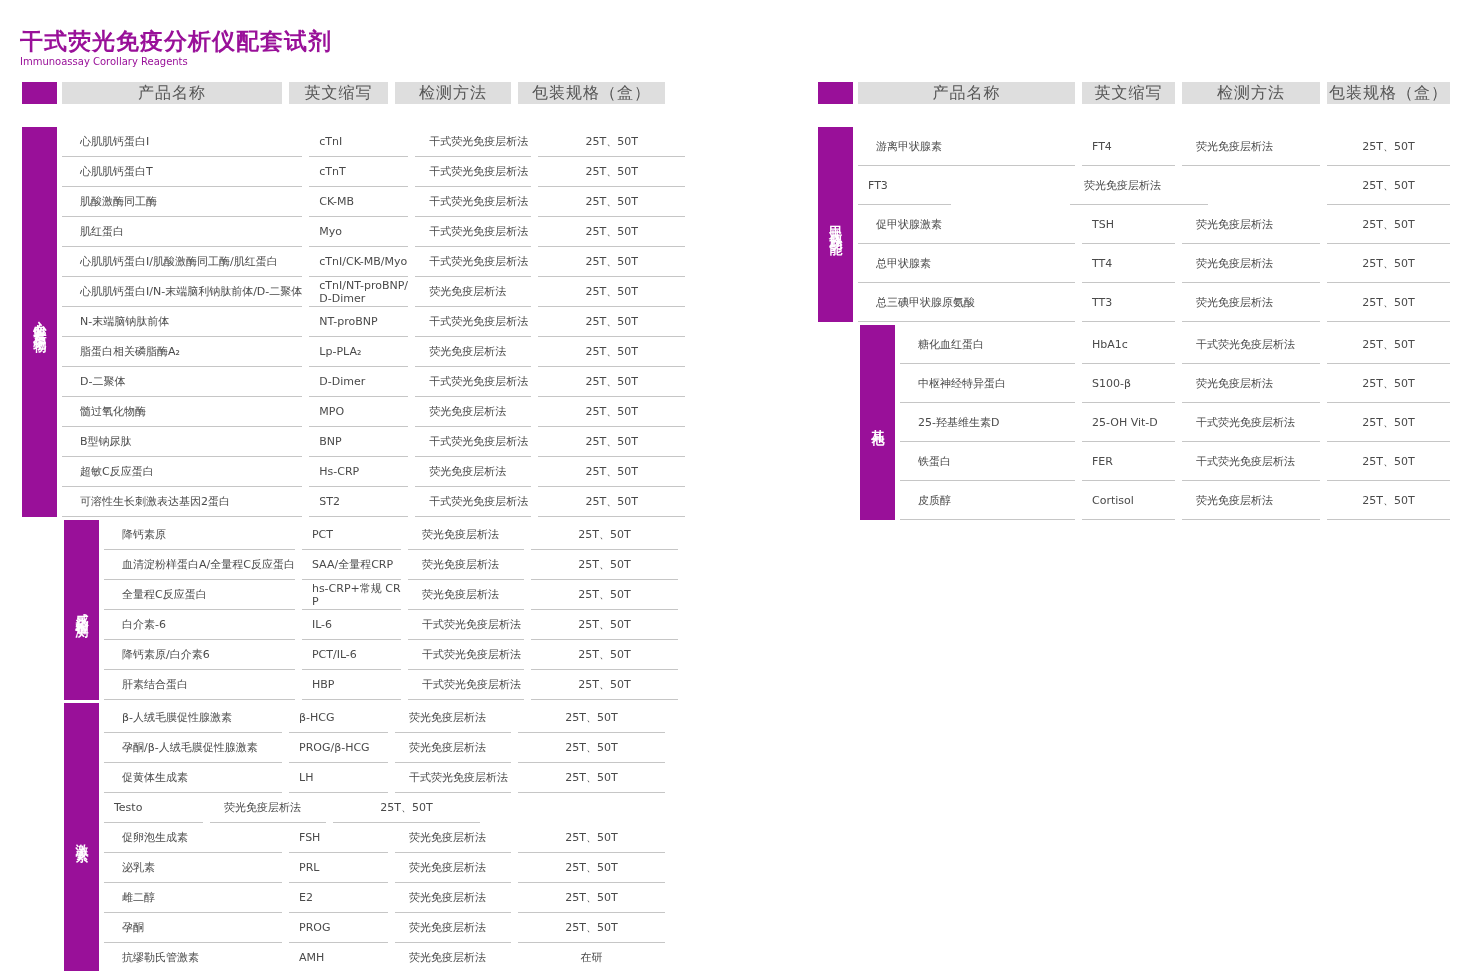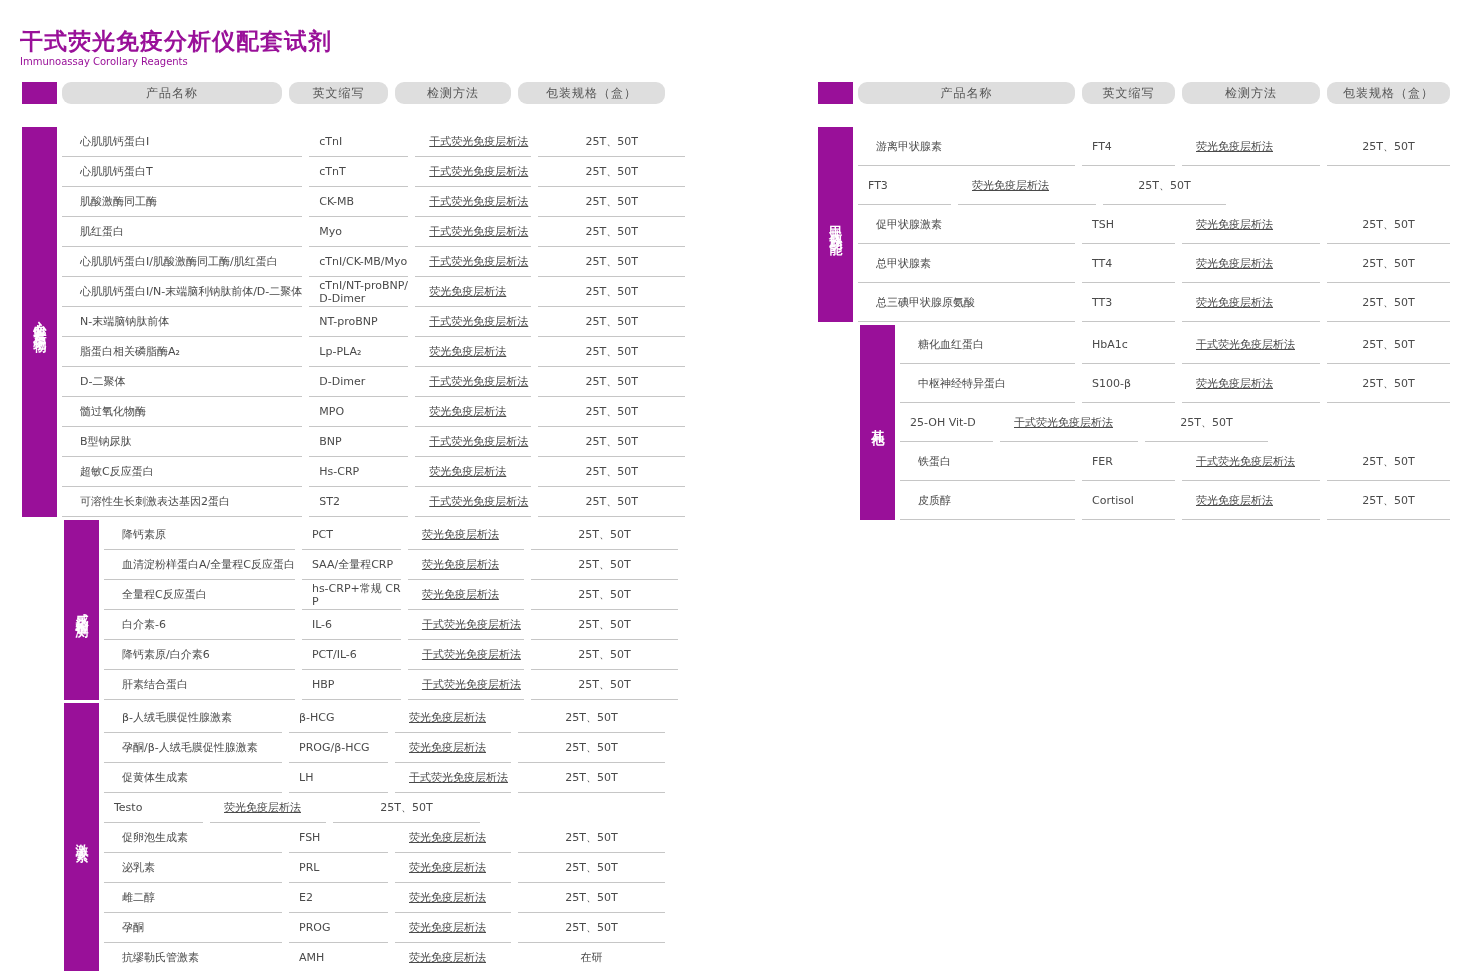--- a/index.html
+++ b/index.html
@@ -18,47 +18,47 @@
     font-size:10px; font-weight:normal; color:var(--accent,#991099);
   }
   .reagent-table { position:absolute; top:82px; }
   #table-left  { left:22px;  width:643px; }
   #table-right { left:818px; width:632px; }
 
   .header-row { display:flex; height:22px; }
   .header-bar { width:35px; background:var(--accent,#991099); margin-right:5px; flex:none; }
   .hcell {
     background:#dedede; display:flex; align-items:center; justify-content:center;
-    font-size:12px; color:#555; letter-spacing:1px;border-radius:9px;
+    font-size:16px; color:#555; letter-spacing:1px;
   }
   .hcell + .hcell, .cell + .cell { margin-left:7px; }
 
   .section { display:flex;margin-top:23px; }
   .section + .section { margin-top:3px;padding-left:42px; }
   .section-bar {
     width:35px; background:var(--accent,#991099); margin-right:5px; flex:none;
     display:flex; align-items:center; justify-content:center;
   }
   .category-label {
     writing-mode:vertical-rl; text-orientation:upright;
     color:#ffffff; font-size:13px; font-weight:bold; letter-spacing:4px;
   }
   .section-rows { flex:1 1 auto; display:flex; flex-direction:column; }
 
   .row { display:flex; height:30px; }
-  .t-right .row { height:39px; }
+  .t-right .row { height:39px;justify-content:space-between; }
   .cell {
     height:100%; border-bottom:1px solid #c6c6c6;
     display:flex; align-items:center;
     font-size:11px; color:#4a4a4a; line-height:13px;
   }
   .cell.name, .hcell.name { flex:1 1 auto; min-width:0; }
   .cell.name   { padding-left:18px; white-space:nowrap; }
   .cell.abbr   { padding-left:10px; word-break:break-all; }
-  .cell.method { padding-left:14px; white-space:nowrap;text-decoration:underline; }
+  .cell.method { padding-left:14px; white-space:nowrap; }
   .cell.pkg    { justify-content:center; }
 
   .t-left .abbr   { width:99px;  flex:none; }
   .t-left .method { width:116px; flex:none; }
   .t-left .pkg    { width:147px; flex:none; }
   .t-right .abbr   { width:93px;  flex:none; }
   .t-right .method { width:138px; flex:none; }
   .t-right .pkg    { width:123px; flex:none; }
 </style>
 </head>
@@ -355,20 +355,21 @@
   </div>
 
   <div class="row">
     <div class="cell name">中枢神经特异蛋白</div>
     <div class="cell abbr">S100-β</div>
     <div class="cell method">荧光免疫层析法</div>
     <div class="cell pkg">25T、50T</div>
   </div>
 
   <div class="row">
+    <div class="cell name">25-羟基维生素D</div>
     <div class="cell abbr">25-OH Vit-D</div>
     <div class="cell method">干式荧光免疫层析法</div>
     <div class="cell pkg">25T、50T</div>
   </div>
 
   <div class="row">
     <div class="cell name">铁蛋白</div>
     <div class="cell abbr">FER</div>
     <div class="cell method">干式荧光免疫层析法</div>
     <div class="cell pkg">25T、50T</div>

